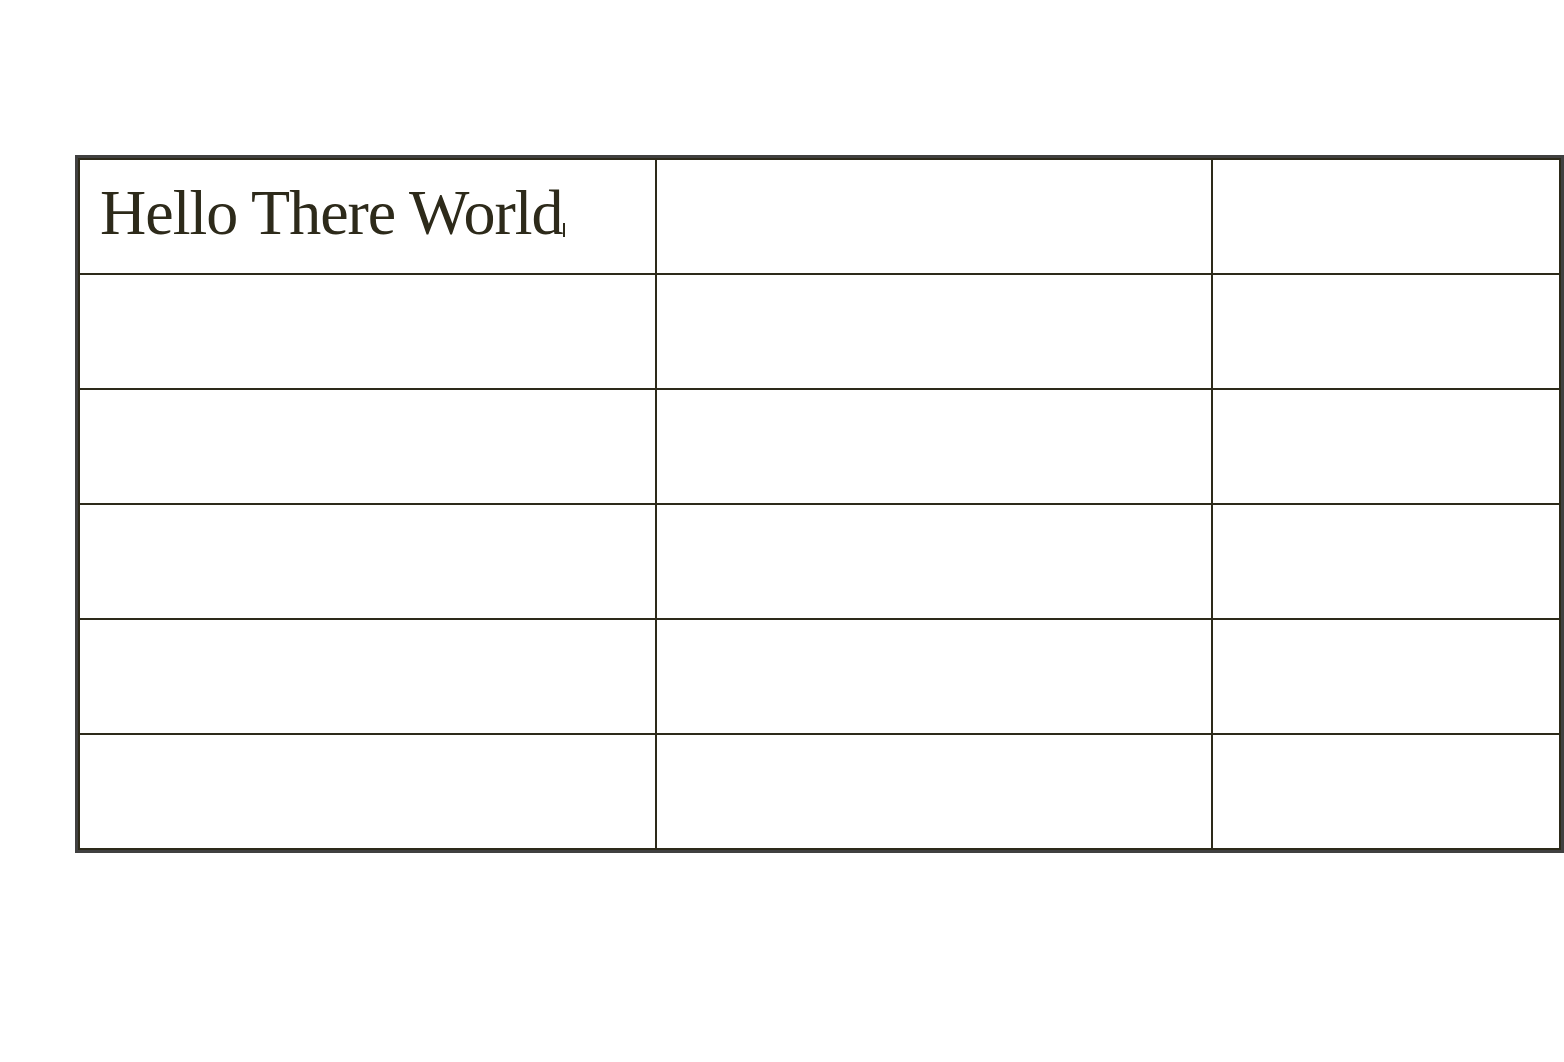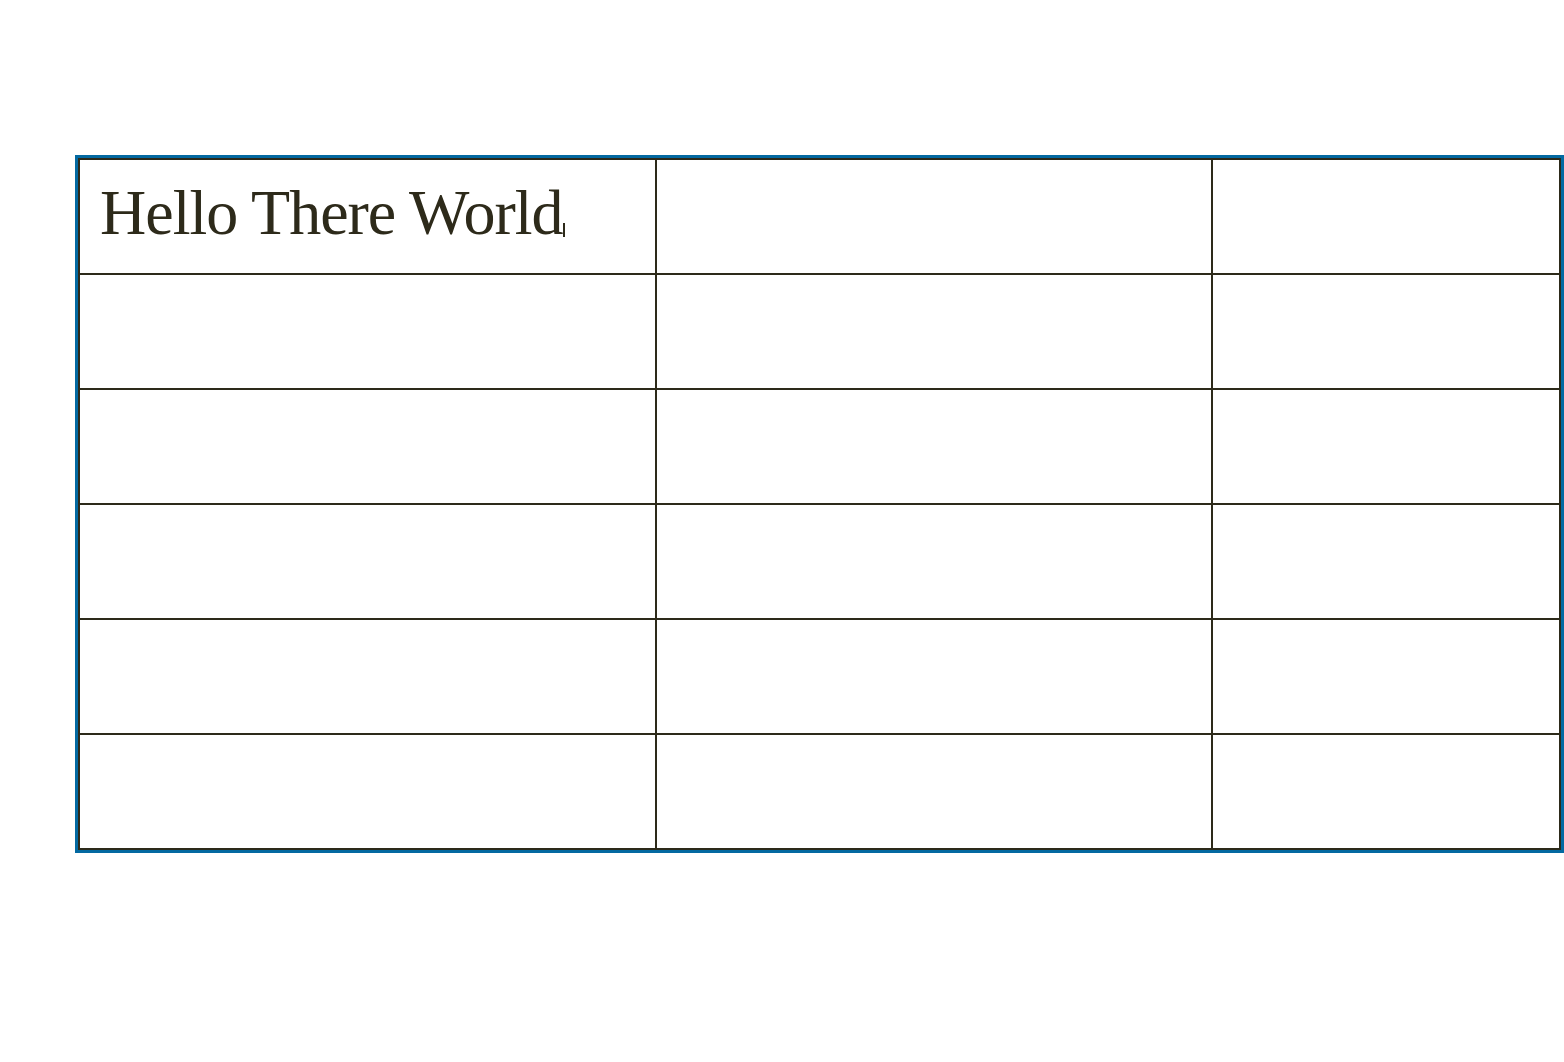--- a/index.html
+++ b/index.html
@@ -21,21 +21,21 @@
       height: 1062px;
       background: #ffffff;
       display: flex;
       align-items: flex-start;
       justify-content: flex-start;
       padding-top: 155px;
       padding-left: 75px;
     }
 
     .table-wrapper {
-      border: 3px solid #0369a1;
+      border: 3px solid #404040;
       border-collapse: collapse;
       display: inline-block;
     }
 
     table {
       border-collapse: collapse;
       table-layout: fixed;
     }
 
     td {

